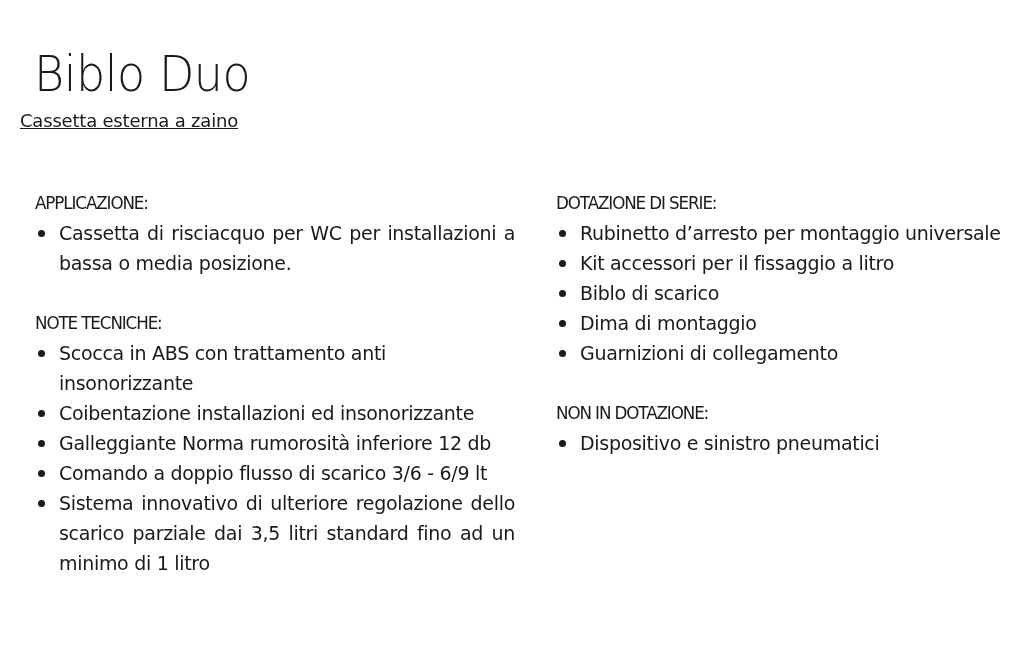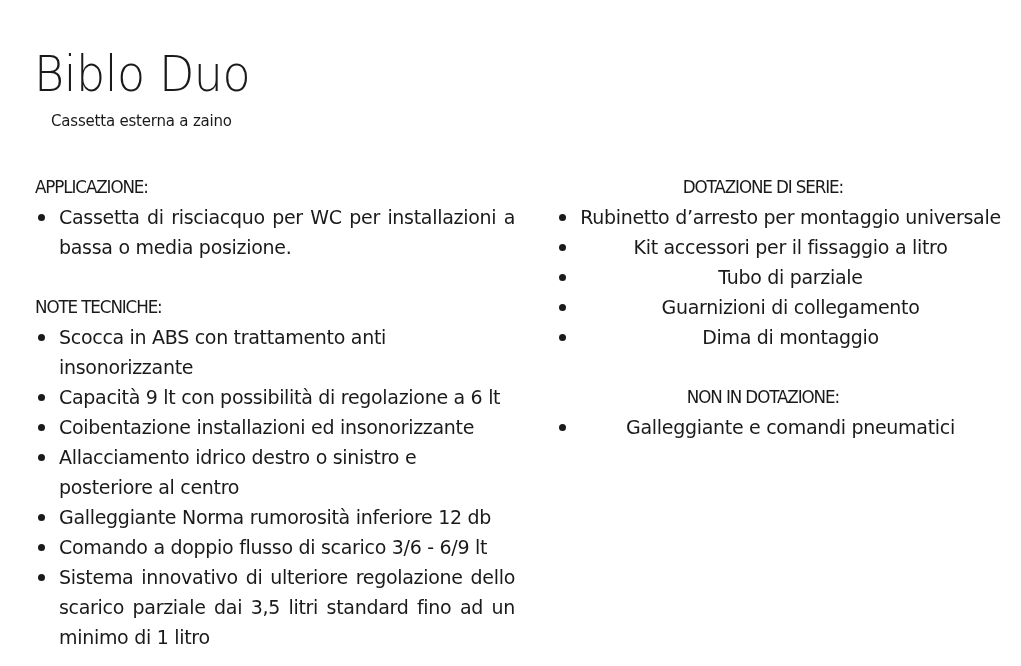--- a/index.html
+++ b/index.html
@@ -23,34 +23,35 @@
     font-weight: 300;
     letter-spacing: -0.5px;
     line-height: 60px;
     font-family: "DejaVu Sans", sans-serif;
     transform: scaleX(0.92);
     transform-origin: left top;
     -webkit-text-stroke: 0px;
   }
   .subtitle {
     position: absolute;
-    left: 51px;
+    left: 20px;
     top: 109px;
-    font-size: 15px;
+    font-size: 18px;
     line-height: 24px;
     letter-spacing: -0.2px;
+    text-decoration: underline;
   }
   .col {
     position: absolute;
     top: 172px;
   }
   .col.left { left: 35px; width: 490px; }
-  .col.right { left: 556px; width: 445px; text-align: center; }
+  .col.right { left: 556px; width: 445px; }
 
-  .section { margin: 0 0 30px 0; }
+  .section { margin: 16px 0 30px 0; }
   .heading {
     font-size: 18px;
     line-height: 30px;
     letter-spacing: -1.2px;
     transform: scaleX(0.93);
     transform-origin: left center;
     white-space: nowrap;
   }
   ul.items {
     list-style: none;
@@ -96,29 +97,21 @@
 
   <div class="section">
     <div class="heading">NOTE TECNICHE:</div>
     <ul class="items">
       <li>
         <span class="bullet"></span>
         <span class="txt" style="width:330px">Scocca in ABS con trattamento anti insonorizzante</span>
       </li>
       <li>
         <span class="bullet"></span>
-        <span class="txt" style="white-space:nowrap">Capacità 9 lt con possibilità di regolazione a 6 lt</span>
-      </li>
-      <li>
-        <span class="bullet"></span>
         <span class="txt">Coibentazione installazioni ed insonorizzante</span>
-      </li>
-      <li>
-        <span class="bullet"></span>
-        <span class="txt" style="width:360px">Allacciamento idrico destro o sinistro e posteriore al centro</span>
       </li>
       <li>
         <span class="bullet"></span>
         <span class="txt">Galleggiante Norma rumorosità inferiore 12 db</span>
       </li>
       <li>
         <span class="bullet"></span>
         <span class="txt" style="white-space:nowrap">Comando a doppio flusso di scarico 3/6 - 6/9 lt</span>
       </li>
       <li>
@@ -136,35 +129,35 @@
       <li>
         <span class="bullet"></span>
         <span class="txt" style="white-space:nowrap">Rubinetto d’arresto per montaggio universale</span>
       </li>
       <li>
         <span class="bullet"></span>
         <span class="txt">Kit accessori per il fissaggio a litro</span>
       </li>
       <li>
         <span class="bullet"></span>
-        <span class="txt">Tubo di parziale</span>
+        <span class="txt">Biblo di scarico</span>
+      </li>
+      <li>
+        <span class="bullet"></span>
+        <span class="txt">Dima di montaggio</span>
       </li>
       <li>
         <span class="bullet"></span>
         <span class="txt">Guarnizioni di collegamento</span>
-      </li>
-      <li>
-        <span class="bullet"></span>
-        <span class="txt">Dima di montaggio</span>
       </li>
     </ul>
   </div>
 
   <div class="section">
     <div class="heading">NON IN DOTAZIONE:</div>
     <ul class="items">
       <li>
         <span class="bullet"></span>
-        <span class="txt">Galleggiante e comandi pneumatici</span>
+        <span class="txt">Dispositivo e sinistro pneumatici</span>
       </li>
     </ul>
   </div>
 </div>
 
 </body></html>

